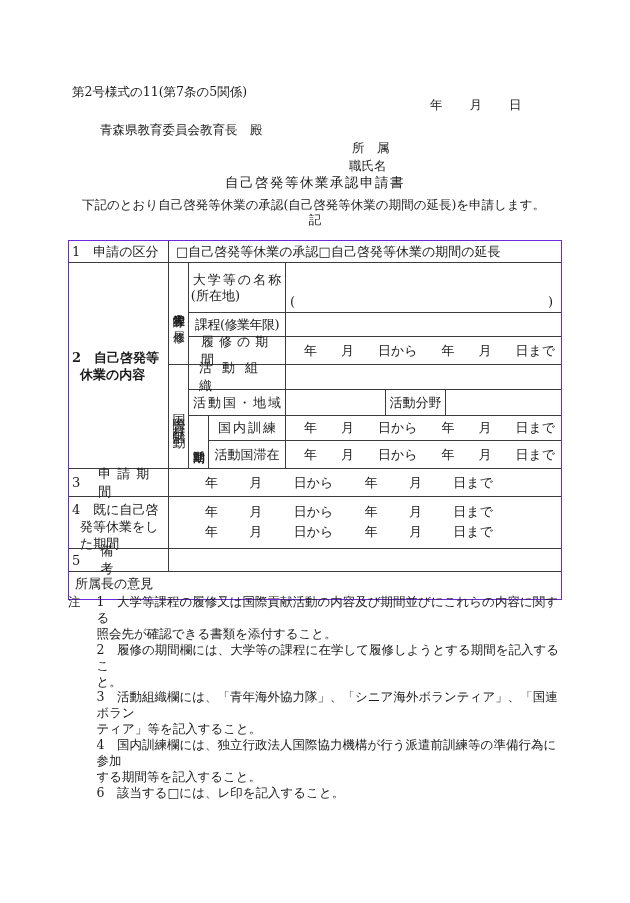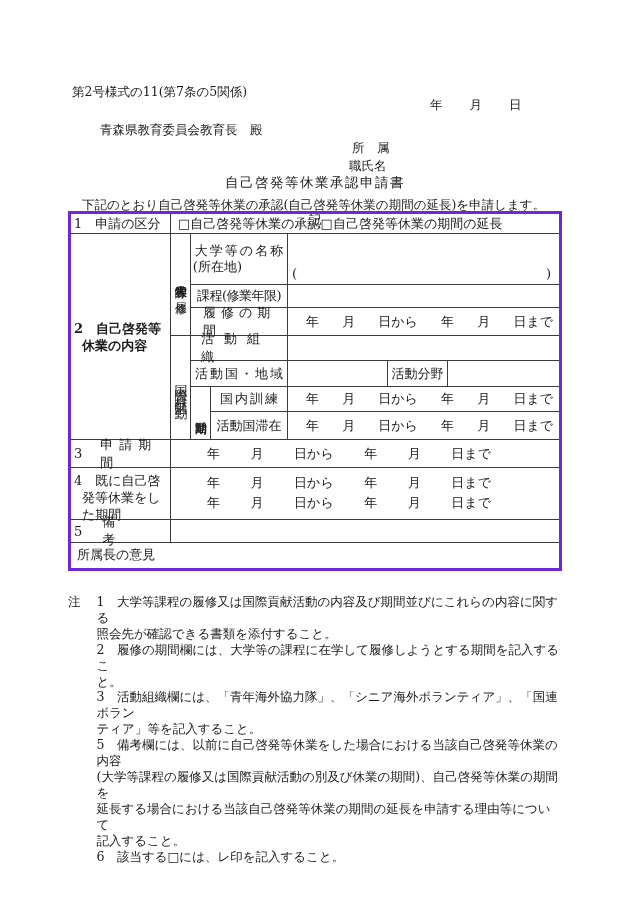--- a/index.html
+++ b/index.html
@@ -20,22 +20,22 @@
   .addressee { left: 100px; top: 122px; }
   .affiliation { left: 352px; top: 140px; }
   .position-name { left: 349px; top: 158px; }
   .doc-title { left: 0; width: 630px; top: 174px; text-align: center;
                font-size: 13.5px; letter-spacing: 1.5px; }
   .intro { left: 82px; top: 197px; }
   .record-mark { left: 68px; width: 494px; top: 212px; text-align: center; }
 
   
   .tbl {
-    left: 68px; top: 211px; width: 494px; height: 360px;
-    border: 3px solid #6d28d9;
+    left: 68px; top: 240px; width: 494px; height: 360px;
+    border: 1px solid #6d28d9;
     font-size: 13px;
     display: flex; flex-direction: column;
   }
   .bb { border-bottom: 1px solid #3c3c3c; }
   .br { border-right: 1px solid #3c3c3c; }
   .row { display: flex; flex-direction: row; }
   .col { display: flex; flex-direction: column; }
   .cell { display: flex; align-items: center; }
   .grow { flex: 1 1 auto; min-width: 0; }
 
@@ -287,20 +287,18 @@
 
 <div class="abs notes">
   <div class="notes-heading">注</div>
   <div class="notes-body">
     <div class="note-item">1　大学等課程の履修又は国際貢献活動の内容及び期間並びにこれらの内容に関する
 照会先が確認できる書類を添付すること。</div>
     <div class="note-item">2　履修の期間欄には、大学等の課程に在学して履修しようとする期間を記入するこ
 と。</div>
     <div class="note-item">3　活動組織欄には、「青年海外協力隊」、「シニア海外ボランティア」、「国連ボラン
 ティア」等を記入すること。</div>
-    <div class="note-item">5　備考欄には、以前に自己啓発等休業をした場合における当該自己啓発等休業の内容
-(大学等課程の履修又は国際貢献活動の別及び休業の期間)、自己啓発等休業の期間を
-延長する場合における当該自己啓発等休業の期間の延長を申請する理由等について
-記入すること。</div>
+    <div class="note-item">4　国内訓練欄には、独立行政法人国際協力機構が行う派遣前訓練等の準備行為に参加
+する期間等を記入すること。</div>
     <div class="note-item">6　該当する□には、レ印を記入すること。</div>
 
   </div>
 </div>
 
 </body></html>

